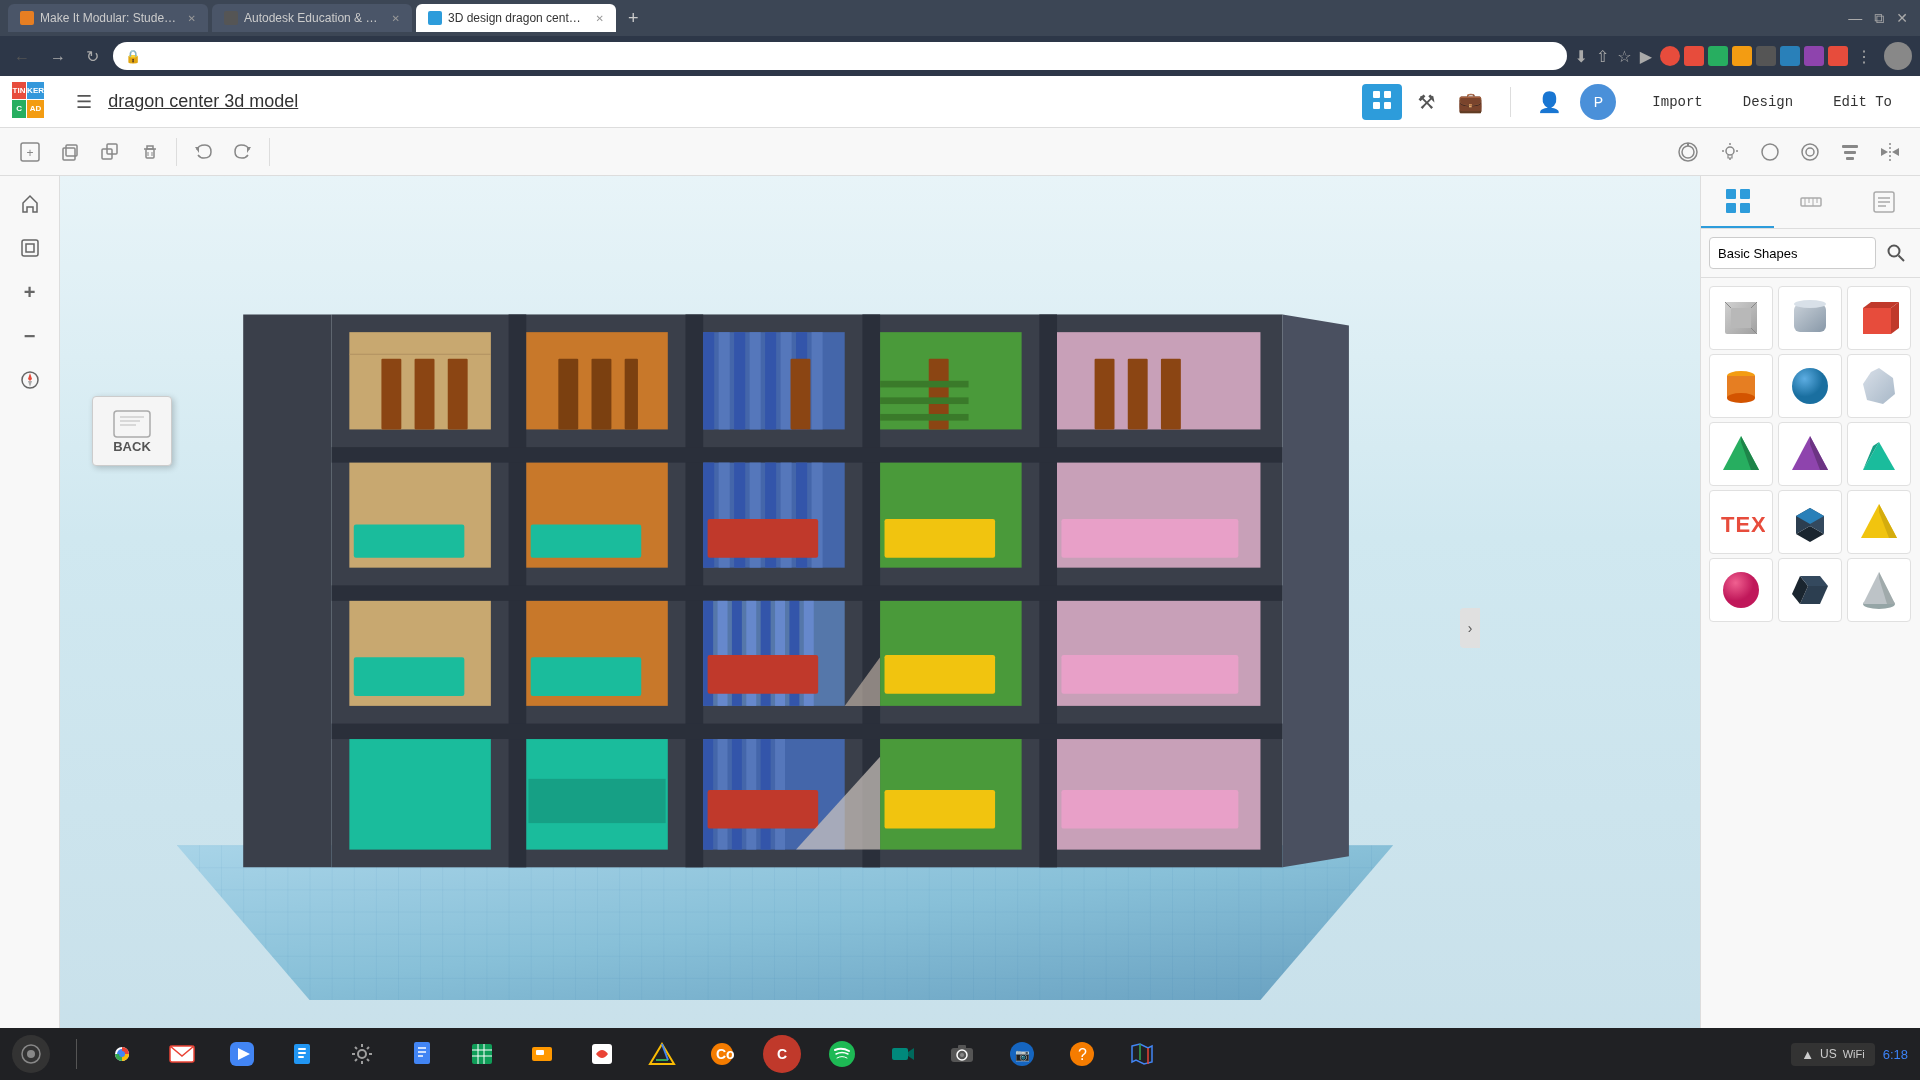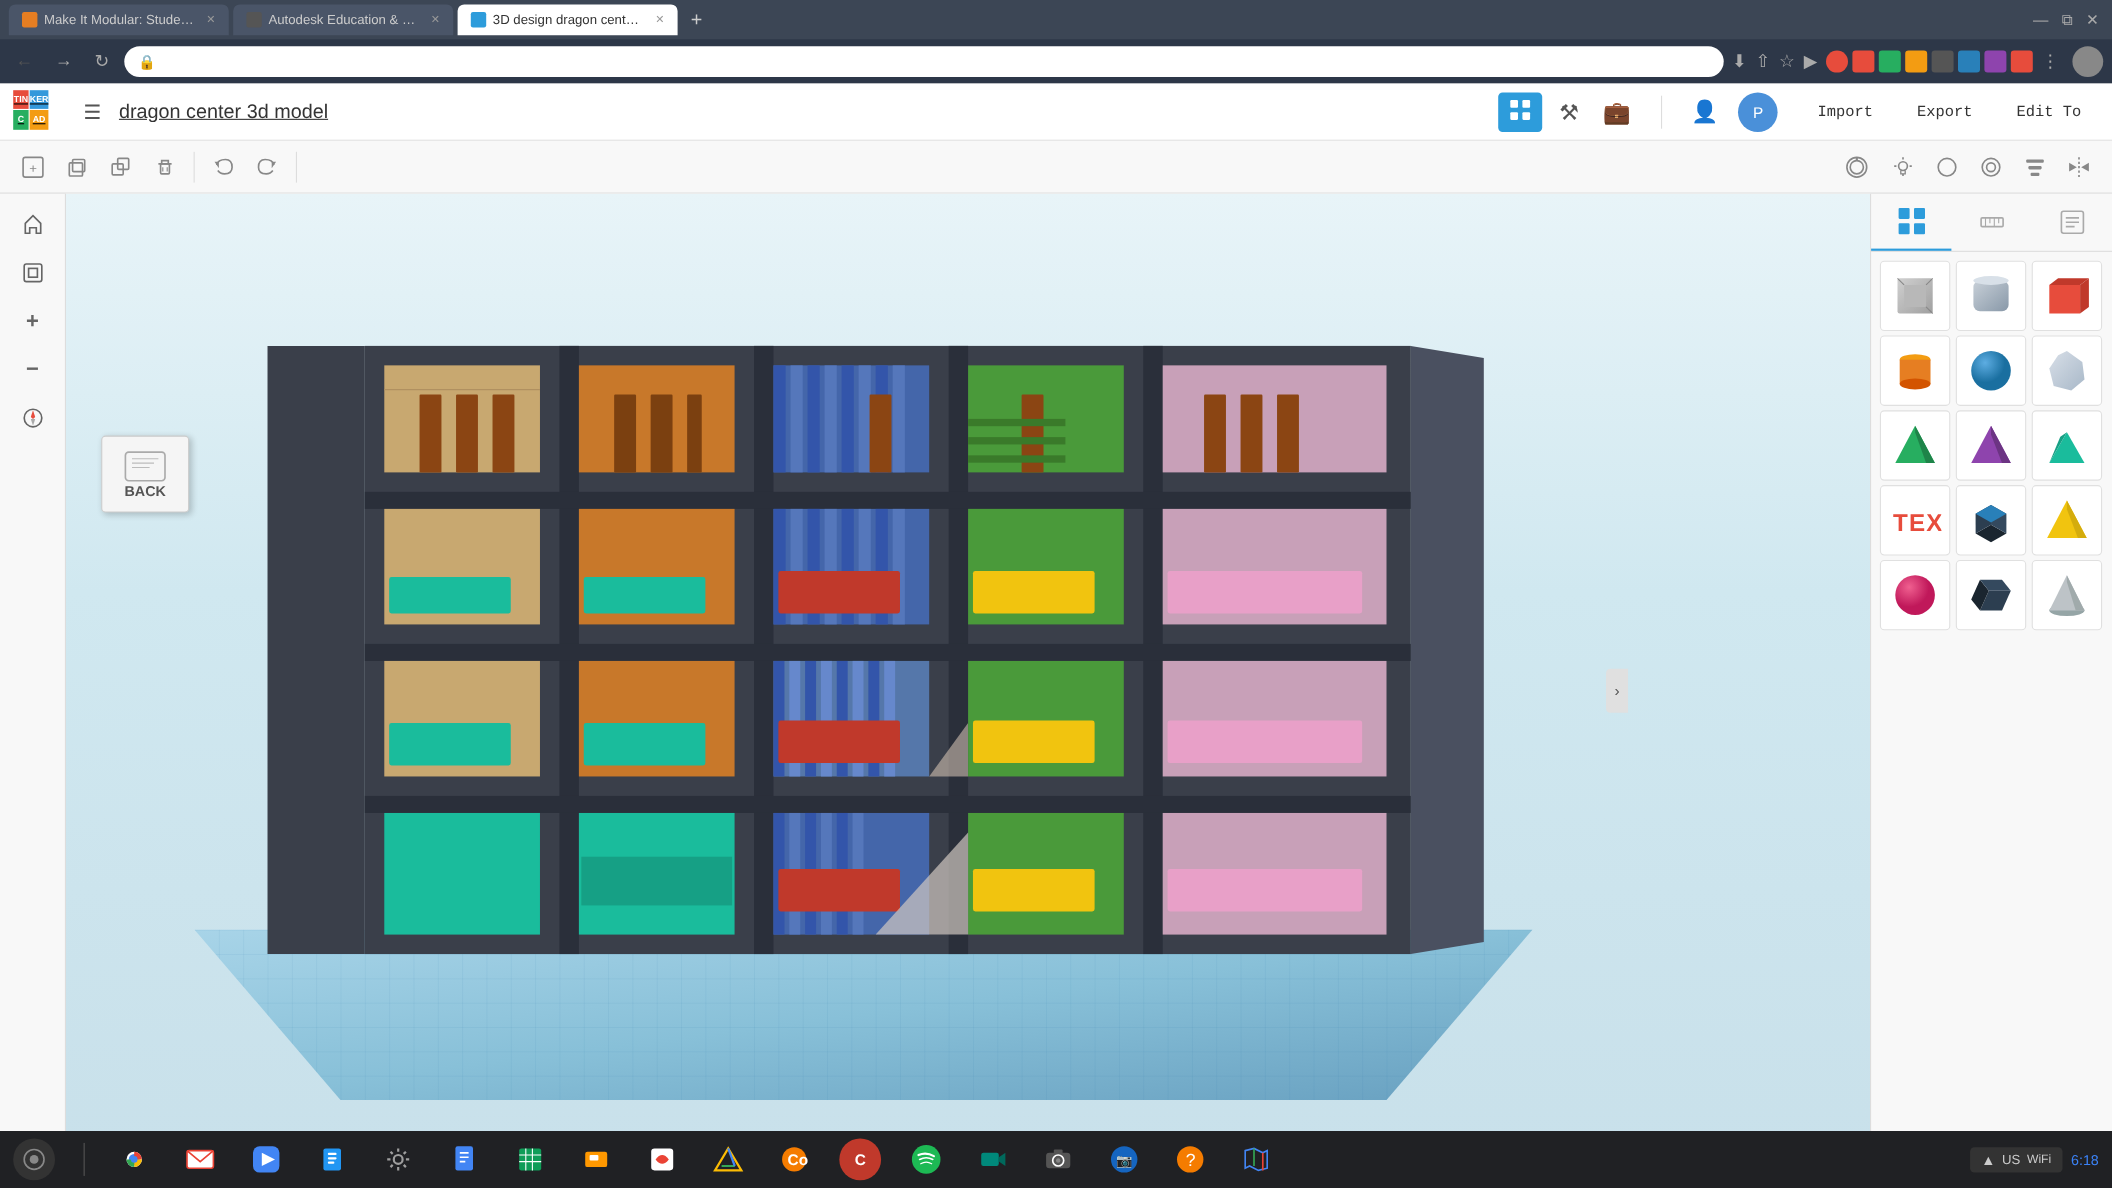--- a/index.html
+++ b/index.html
@@ -24,21 +24,21 @@
     .nav-actions { display: flex; gap: 8px; color: #aaa; font-size: 14px; }
     .nav-extensions { display: flex; gap: 4px; align-items: center; }
     .ext-icon { width: 20px; height: 20px; border-radius: 3px; display: inline-block; }
 
     
     .app-container { display: flex; flex-direction: column; height: calc(1080px - 76px); background: #f0f0f0; }
 
     
     .app-header { display: flex; align-items: center; height: 52px; background: #fff; border-bottom: 1px solid #ddd; padding: 0 12px; gap: 12px; }
     .tinkercad-logo { display: flex; width: 48px; height: 40px; }
-    .logo-grid { display: grid; grid-template-columns: 1fr 1fr; grid-template-rows: 1fr 1fr; width: 32px; height: 36px; gap: 1px; text-decoration: underline; }
+    .logo-grid { display: grid; grid-template-columns: 1fr 1fr; grid-template-rows: 1fr 1fr; width: 32px; height: 36px; gap: 1px; }
     .logo-cell { display: flex; align-items: center; justify-content: center; font-weight: bold; font-size: 10px; color: #fff; }
     .logo-t { background: #e74c3c; }
     .logo-i { background: #3498db; }
     .logo-n { background: #27ae60; }
     .logo-k { background: #f39c12; }
     .header-menu-icon { font-size: 18px; color: #555; cursor: pointer; padding: 4px; }
     .project-title { font-size: 18px; color: #333; font-weight: 500; text-decoration: underline; }
     .header-spacer { flex: 1; }
     .header-icon-btn { padding: 6px; border-radius: 4px; background: none; border: none; cursor: pointer; font-size: 20px; color: #555; }
     .header-icon-btn.active { background: #2d9cdb; color: #fff; }
@@ -184,21 +184,21 @@
       <button class="header-icon-btn" style="width:40px;height:36px;font-size:20px;">💼</button>
     </div>
     <div style="width:1px;height:30px;background:#ddd;margin:0 8px;"></div>
     <button class="header-icon-btn" style="font-size:20px;">👤</button>
     <div style="width:36px;height:36px;border-radius:50%;background:#4a90d9;display:flex;align-items:center;justify-content:center;overflow:hidden;">
       <span style="color:#fff;font-size:14px;">P</span>
     </div>
 
     <div class="header-import-export" style="margin-left:8px;">
       <button class="imp-btn">Import</button>
-      <button class="imp-btn">Export</button>
+      <button class="imp-btn">Design</button>
       <button class="imp-btn">Edit To</button>
     </div>
   </div>
 
   <div class="toolbar">
     <button class="tool-btn">
       <svg width="22" height="22" viewBox="0 0 22 22">
         <rect x="2" y="2" width="18" height="18" rx="2" fill="none" stroke="#888" stroke-width="1.5"></rect>
         <text x="11" y="16" text-anchor="middle" font-size="12" fill="#888">+</text>
       </svg>
@@ -508,20 +508,31 @@
         <div class="rp-tab">
           <svg width="28" height="28" viewBox="0 0 28 28">
             <rect x="4" y="4" width="20" height="20" rx="2" fill="none" stroke="#aaa" stroke-width="1.5"></rect>
             <line x1="8" y1="10" x2="20" y2="10" stroke="#aaa" stroke-width="1.5"></line>
             <line x1="8" y1="14" x2="20" y2="14" stroke="#aaa" stroke-width="1.5"></line>
             <line x1="8" y1="18" x2="16" y2="18" stroke="#aaa" stroke-width="1.5"></line>
           </svg>
         </div>
       </div>
 
+      <div class="shapes-header">
+        <select class="shapes-select">
+          <option>Basic Shapes</option>
+        </select>
+        <div class="search-icon-btn">
+          <svg width="20" height="20" viewBox="0 0 20 20">
+            <circle cx="8" cy="8" r="5.5" fill="none" stroke="#555" stroke-width="2"></circle>
+            <line x1="12.5" y1="12.5" x2="18" y2="18" stroke="#555" stroke-width="2"></line>
+          </svg>
+        </div>
+      </div>
 
       <div class="shapes-grid">
 
         <div class="shape-item">
           <svg width="48" height="48" viewBox="0 0 48 48">
             <defs>
               <linearGradient id="g1" x1="0" y1="0" x2="1" y2="1">
                 <stop offset="0%" stop-color="#d0d0d0"></stop>
                 <stop offset="100%" stop-color="#a0a0a0"></stop>
               </linearGradient>

